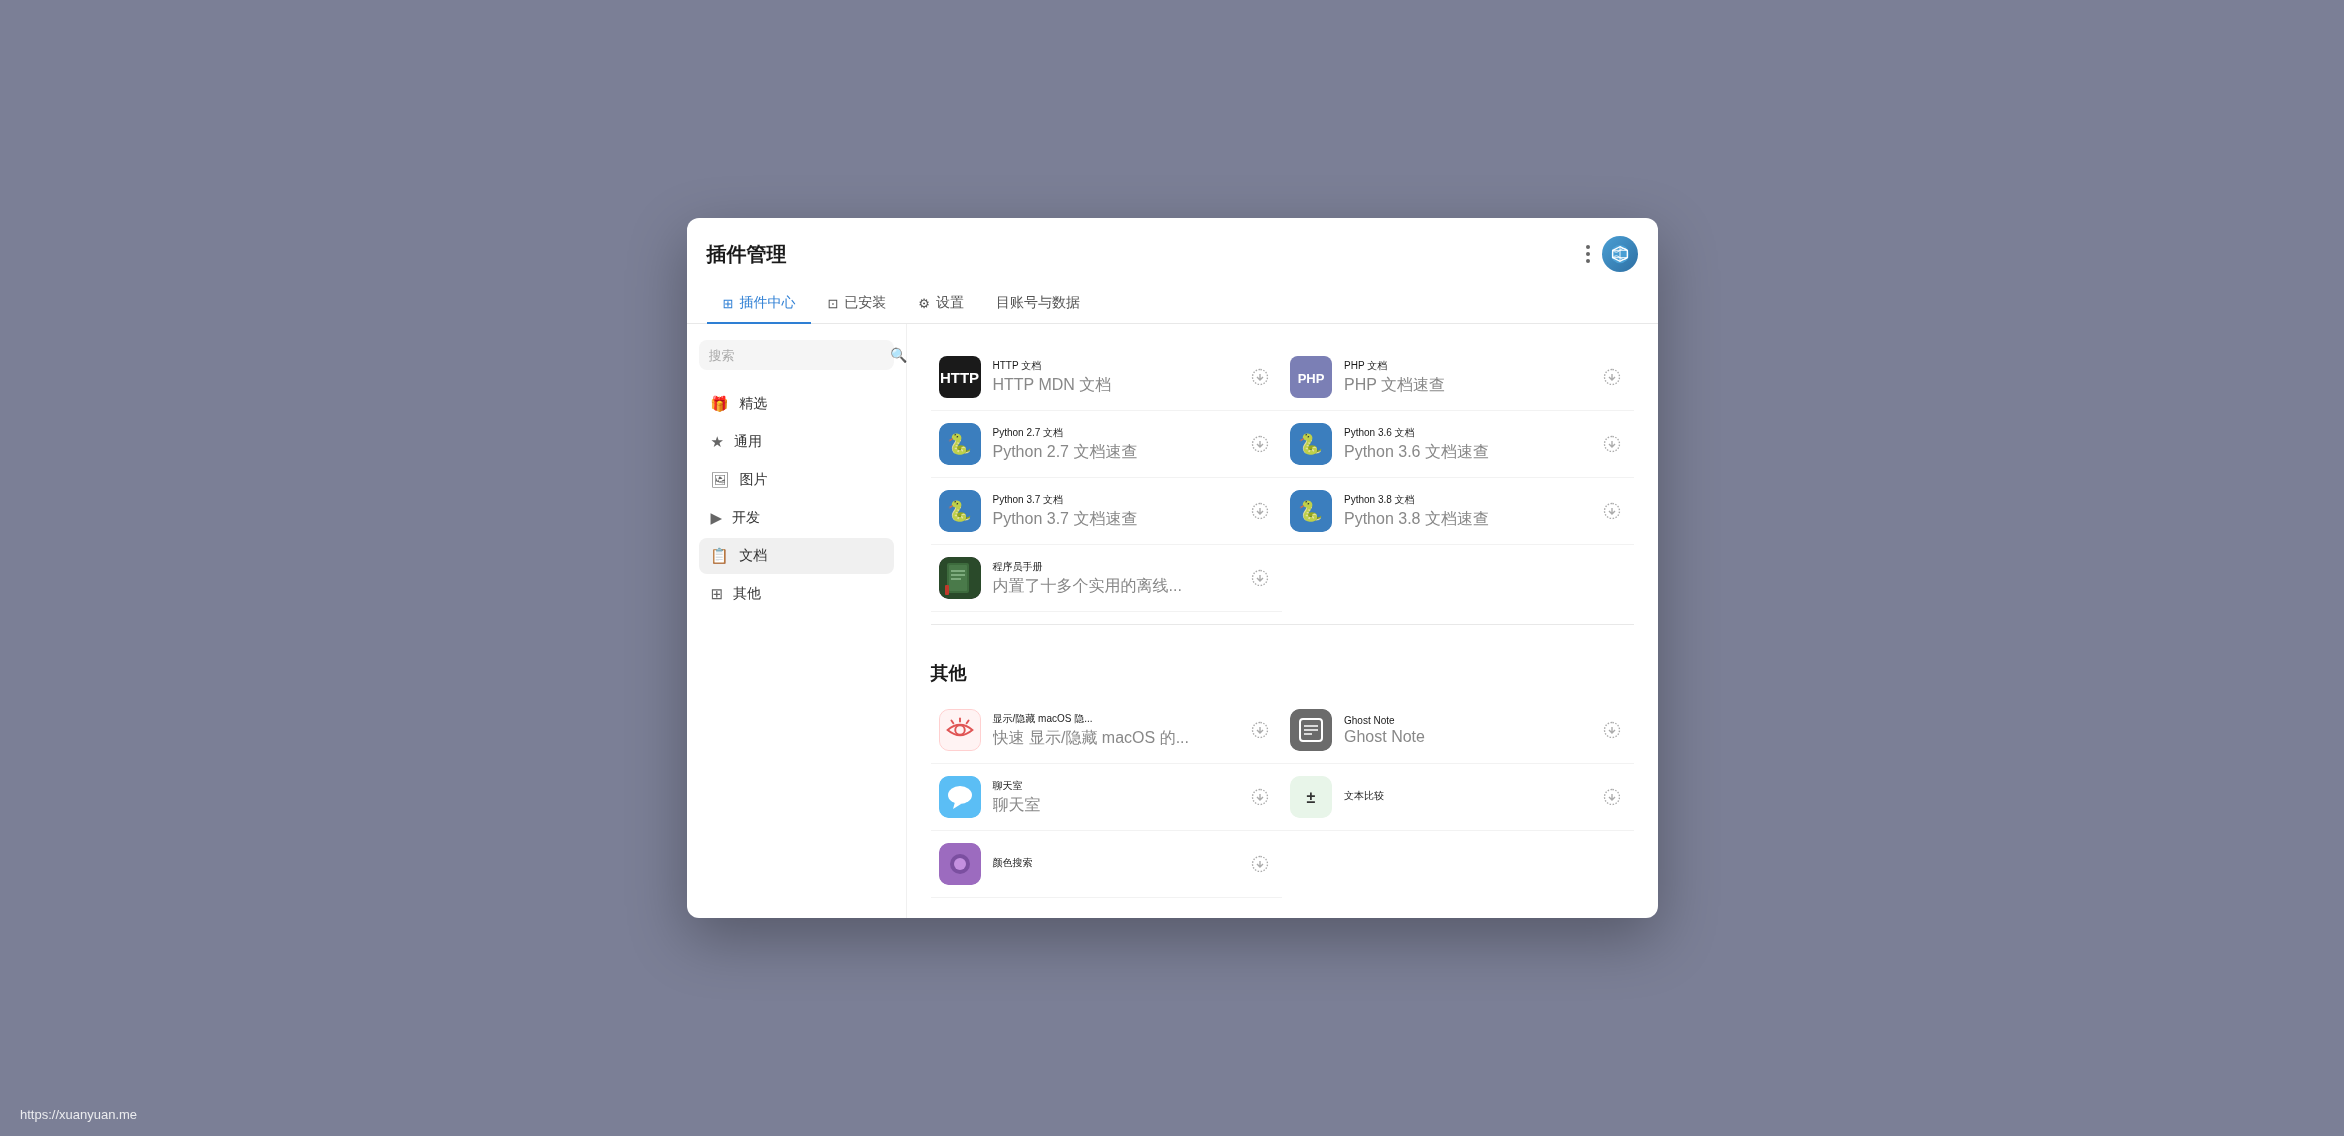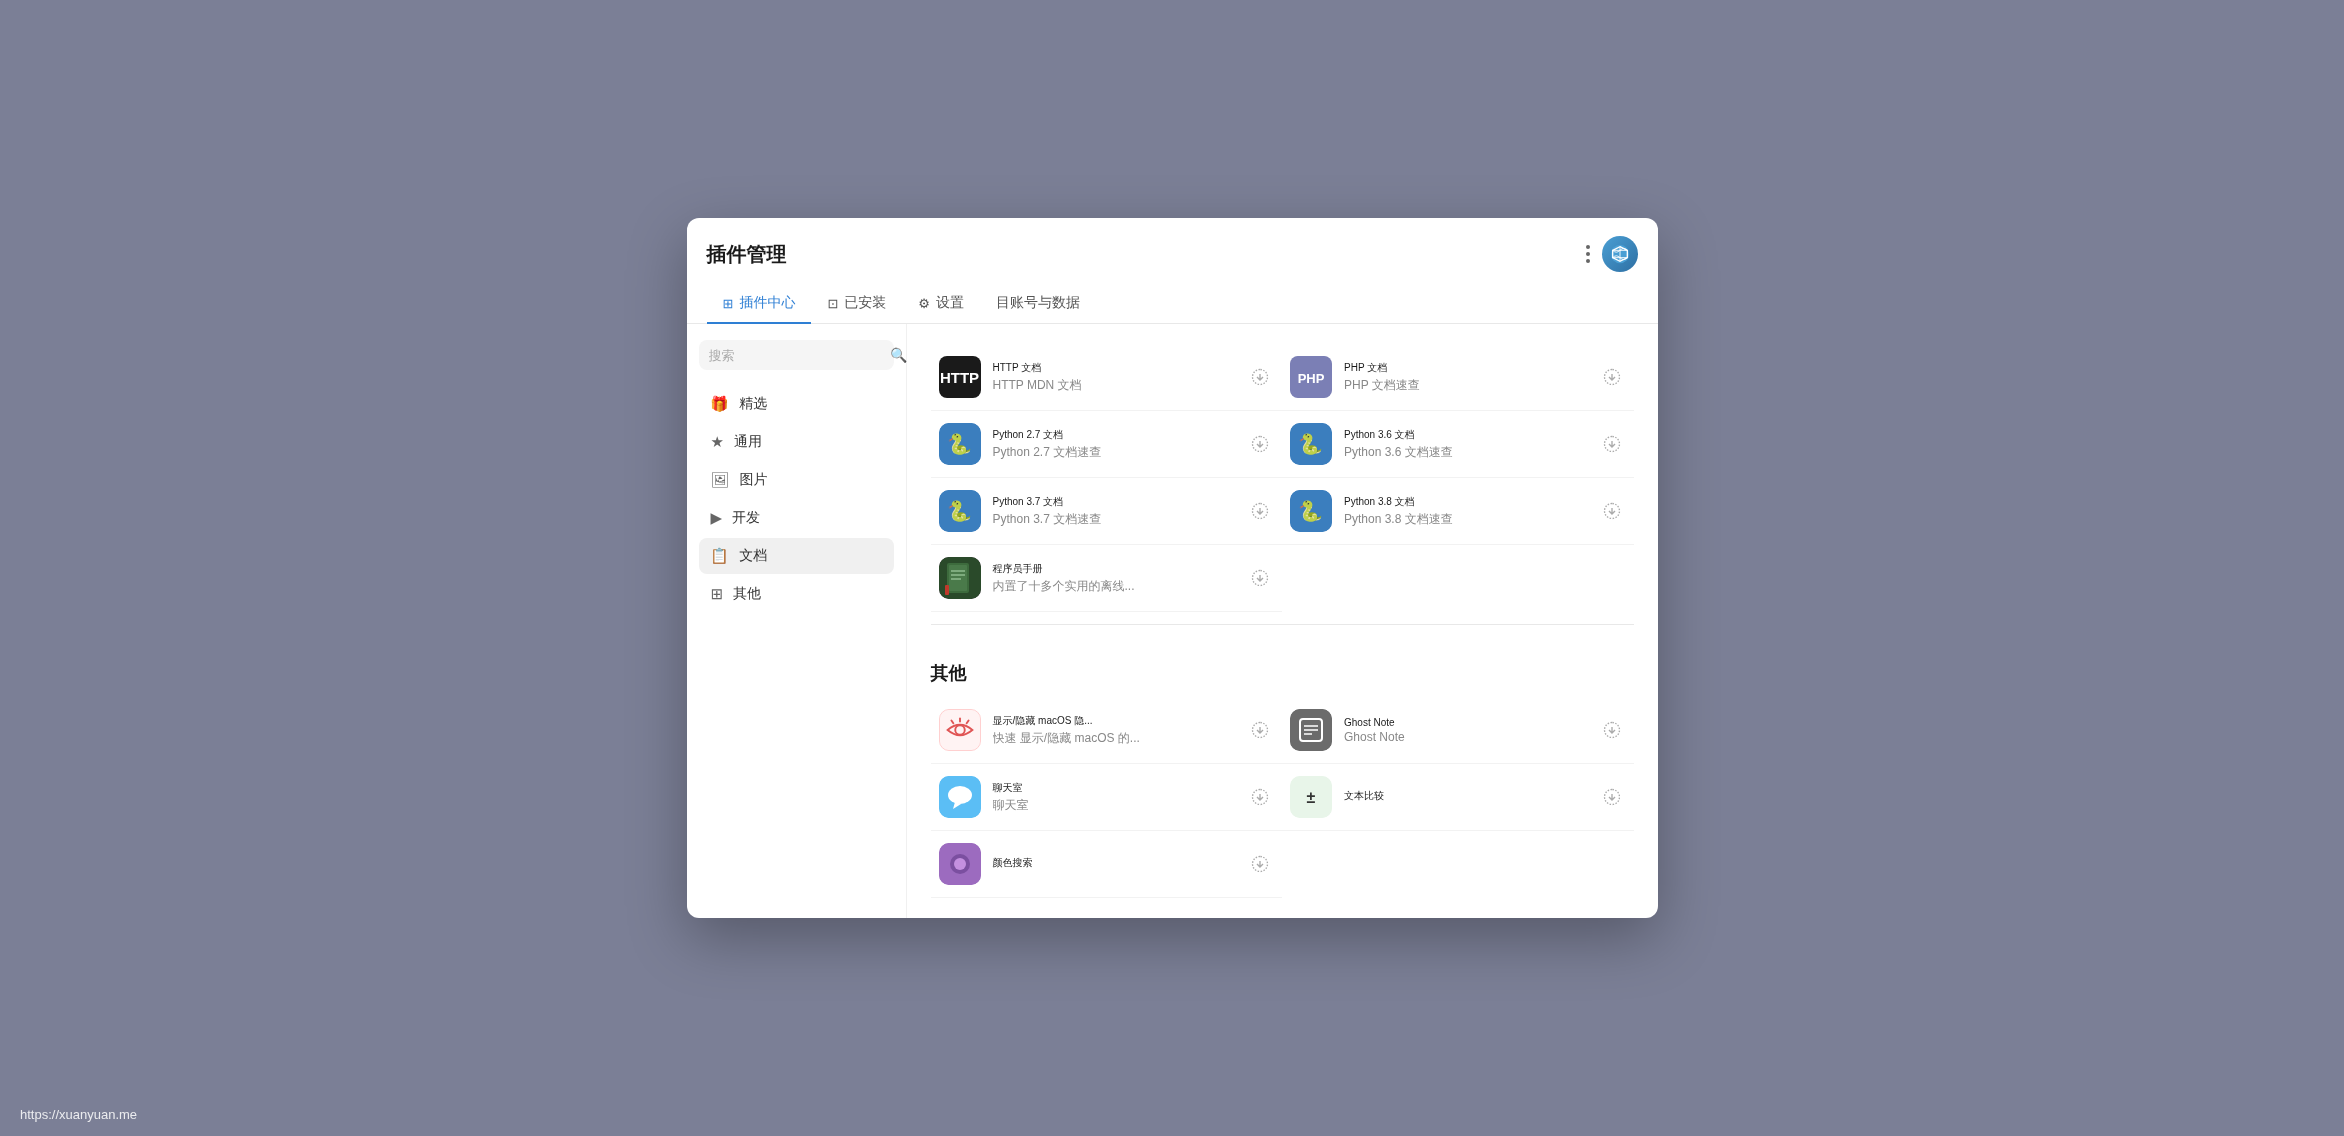--- a/index.html
+++ b/index.html
@@ -187,21 +187,21 @@
       flex: 1;
       min-width: 0;
     }
     .plugin-name {
       font-size: 10px;
       font-weight: 500;
       color: #1a1a1a;
       margin-bottom: 2px;
     }
     .plugin-desc {
-      font-size: 12px;
+      font-size: 16px;
       color: #888;
       white-space: nowrap;
       overflow: hidden;
       text-overflow: ellipsis;
     }
     .download-btn {
       width: 28px;
       height: 28px;
       display: flex;
       align-items: center;

